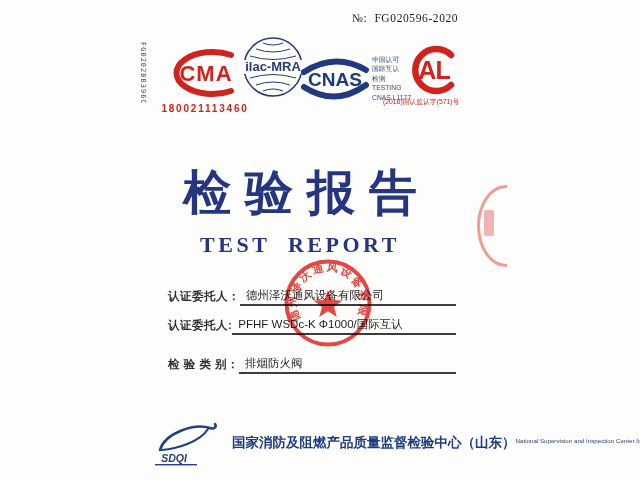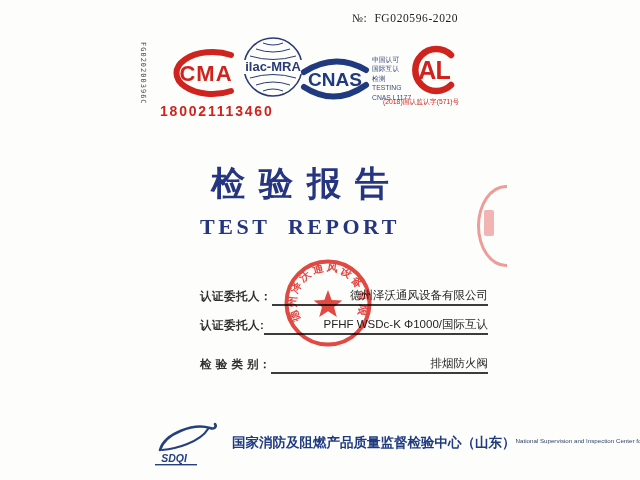--- a/index.html
+++ b/index.html
@@ -15,59 +15,59 @@
     letter-spacing:0.6px;
   }
   
   .side-code {
     position:absolute; left:147px; top:42px; white-space:nowrap;
     font-family:"DejaVu Sans Mono", monospace; font-size:7px; color:#4a4a4a;
     letter-spacing:1px; transform:rotate(90deg); transform-origin:0 0;
   }
   .cma-wrap { position:absolute; left:160px; top:48px; width:90px; text-align:center; }
   .cma-number {
-    margin-top:1px; font-size:14px; font-weight:bold; color:#cf241e;
+    margin-top:1px; font-size:10px; font-weight:bold; color:#cf241e;
     letter-spacing:1.8px; white-space:nowrap;
   }
   .ilac-wrap { position:absolute; left:241px; top:35px; }
   .cnas-wrap { position:absolute; left:300px; top:57px; }
   .cnas-lines {
     position:absolute; left:372px; top:55px; font-size:6.8px; line-height:9.4px;
     color:#3c4a78; white-space:nowrap;
   }
   .cal-wrap { position:absolute; left:404px; top:45px; }
   .cal-caption {
     position:absolute; left:383px; top:97px; font-size:6.8px; color:#cf241e;
     white-space:nowrap;
   }
   
   .title-block { position:absolute; left:0; top:161px; width:600px; text-align:center; }
   .title-zh {
-    font-family:"Liberation Serif", serif; font-size:34px; font-weight:bold;
+    font-family:"Liberation Serif", serif; font-size:48px; font-weight:bold;
     color:#26357f; letter-spacing:14px; padding-left:14px; white-space:nowrap;
   }
   .title-en {
     margin-top:7px; font-family:"Liberation Serif", serif; font-size:22px;
     font-weight:bold; color:#26357f; letter-spacing:3.5px; word-spacing:9px;
     white-space:nowrap;
   }
   
   .edge-stamp-clip {
     position:absolute; left:477px; top:183px; width:30px; height:86px; overflow:hidden;
   }
   .edge-stamp-ring {
     position:absolute; left:0; top:2px; width:58px; height:82px;
     border:3px solid rgba(224,76,70,0.55); border-radius:50%;
   }
   .edge-stamp-smudge {
     position:absolute; left:7px; top:27px; width:10px; height:26px;
     background:rgba(220,60,58,0.38); border-radius:2px;
   }
   
-  .field-row { position:absolute; left:200px; width:288px; display:flex; align-items:flex-end;text-align:right; }
+  .field-row { position:absolute; left:168px; width:288px; display:flex; align-items:flex-end; }
   .field-row.r1 { top:288px; }
   .field-row.r2 { top:317px; }
   .field-row.r3 { top:356px; }
   .field-label {
     font-size:11.5px; font-weight:600; color:#2e2e2e; letter-spacing:0.5px;
     white-space:pre; padding-bottom:2px;
   }
   .field-value {
     flex:1; border-bottom:2px solid #3c3c3c; padding:0 0 1px 6px;
     font-size:11.5px; color:#1f1f1f; white-space:nowrap; min-height:17px;

